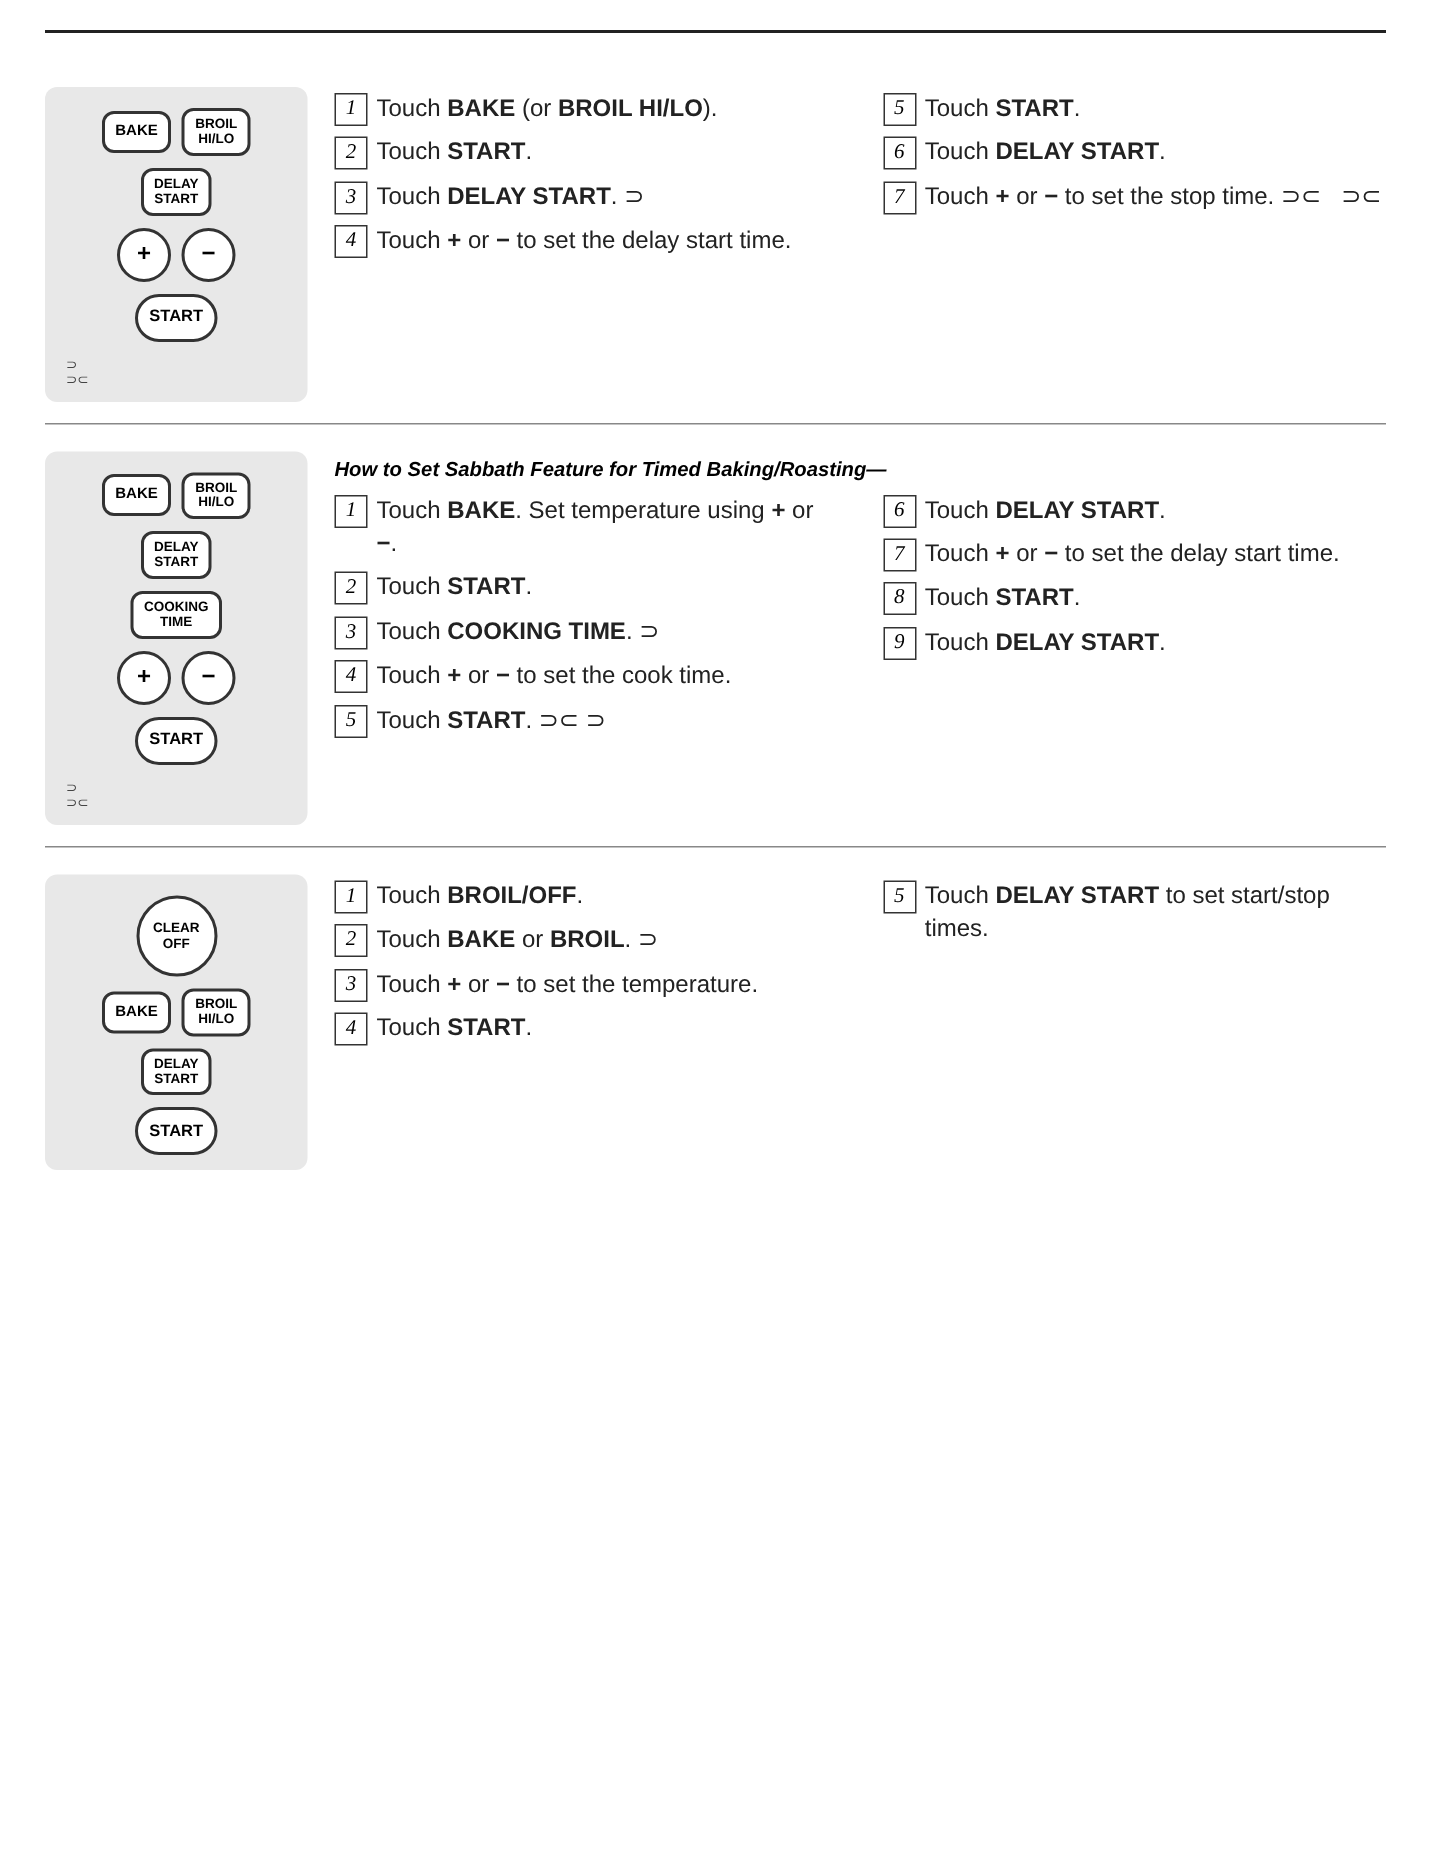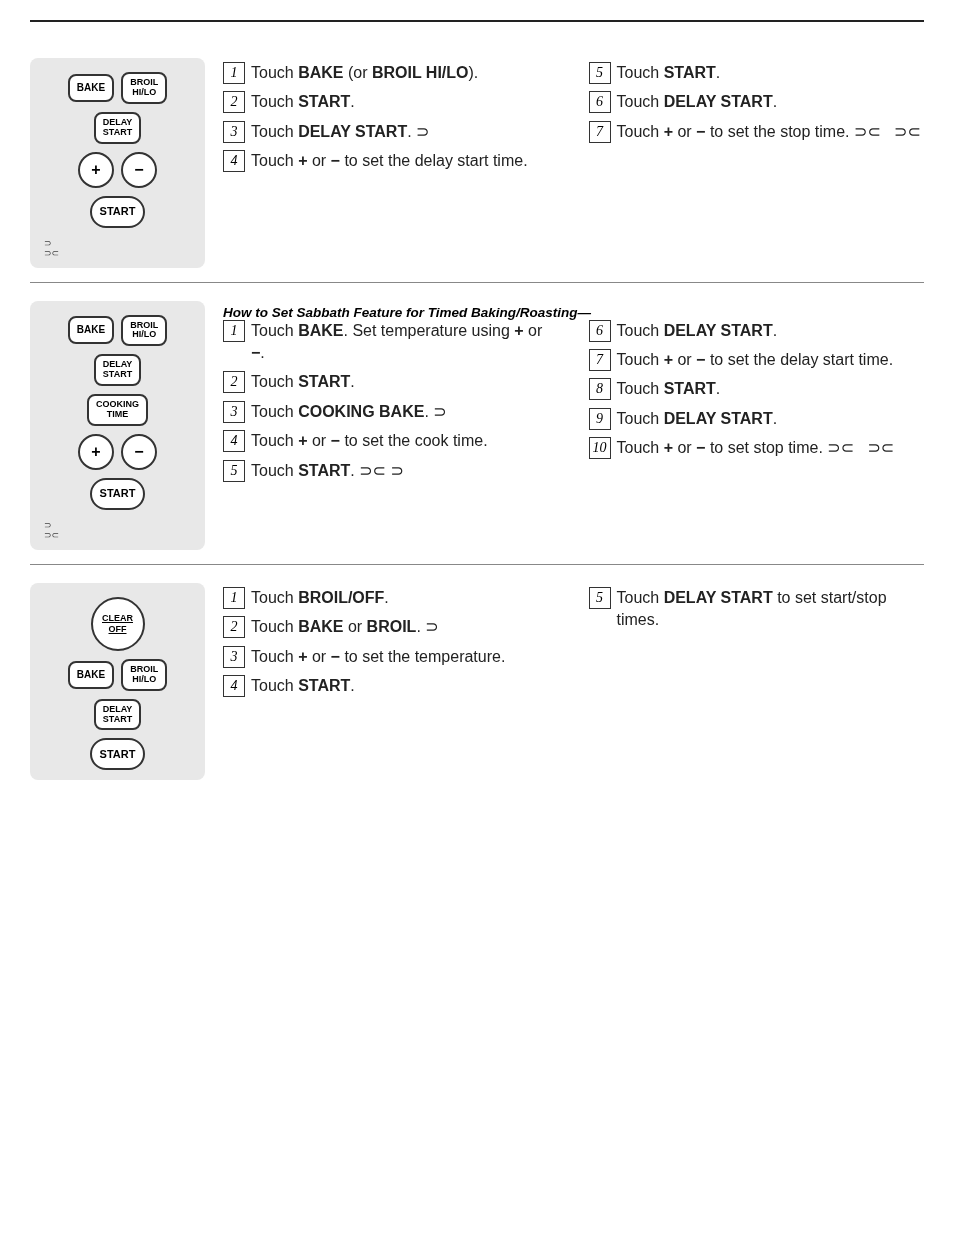--- a/index.html
+++ b/index.html
@@ -87,41 +87,41 @@
     }
 
     .key-btn.clear-off {
       border-radius: 50%;
       width: 54px;
       height: 54px;
       min-width: 54px;
       font-size: 9px;
       font-weight: bold;
       line-height: 1.1;
-      text-decoration: underline;
     }
 
     .panel-note {
       font-size: 9px;
       color: #444;
       text-align: left;
       width: 100%;
       margin-top: 2px;
     }
 
     
     .steps-content {
       flex: 1;
       padding-top: 4px;
     }
 
     .section-title {
       font-style: italic;
       font-weight: bold;
       font-size: 13.5px;
+      margin-bottom: 10px;
       display: block;
     }
 
     .steps-grid {
       display: grid;
       grid-template-columns: 1fr 1fr;
       gap: 4px 30px;
       align-items: start;
     }
 
@@ -296,21 +296,21 @@
         <div class="step-row">
           <div class="step-num">
               <em>2</em>
             </div>
           <div class="step-text">Touch <strong>START</strong>.</div>
         </div>
         <div class="step-row">
           <div class="step-num">
               <em>3</em>
             </div>
-          <div class="step-text">Touch <strong>COOKING BAKE</strong>. ⊃</div>
+          <div class="step-text">Touch <strong>COOKING TIME</strong>. ⊃</div>
         </div>
         <div class="step-row">
           <div class="step-num">
               <em>4</em>
             </div>
           <div class="step-text">Touch <strong>+</strong> or <strong>−</strong> to set the cook time.</div>
         </div>
         <div class="step-row">
           <div class="step-num">
               <em>5</em>
@@ -335,26 +335,20 @@
           <div class="step-num">
               <em>8</em>
             </div>
           <div class="step-text">Touch <strong>START</strong>.</div>
         </div>
         <div class="step-row">
           <div class="step-num">
               <em>9</em>
             </div>
           <div class="step-text">Touch <strong>DELAY START</strong>.</div>
-        </div>
-        <div class="step-row">
-          <div class="step-num">
-              <em>10</em>
-            </div>
-          <div class="step-text">Touch <strong>+</strong> or <strong>−</strong> to set stop time. ⊃⊂&nbsp;&nbsp; ⊃⊂</div>
         </div>
       </div>
     </div>
   </div>
 </div>
 
 <div class="section" style="border-bottom:none;">
 
   <div class="keypad-panel">
     <div class="keypad-row">

